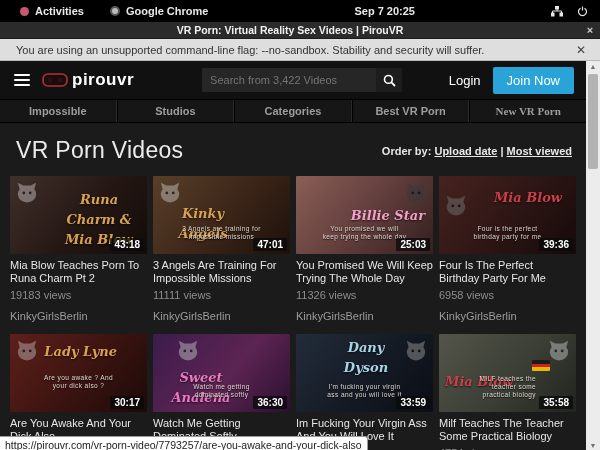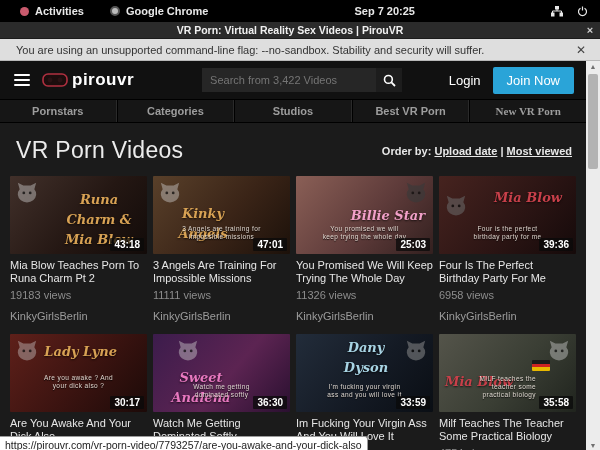--- a/index.html
+++ b/index.html
@@ -169,23 +169,23 @@
               </svg>
           </button>
         </div>
         <div class="hdr-right">
           <span class="login">Login</span>
           <button class="join" style="background: rgb(42, 164, 216);">Join Now</button>
         </div>
       </div>
 
       <div class="nav">
-        <div class="nav-item">Pornstars</div>
+        <div class="nav-item">Impossible</div>
+        <div class="nav-item">Studios</div>
         <div class="nav-item">Categories</div>
-        <div class="nav-item">Studios</div>
         <div class="nav-item">Best VR Porn</div>
         <div class="nav-item">New VR Porn</div>
       </div>
 
       <div class="headrow">
         <div class="h1">VR Porn Videos</div>
         <div class="orderby">
           <span>Order by:</span>
           <a>Upload date</a>
           <span class="sep">|</span>

